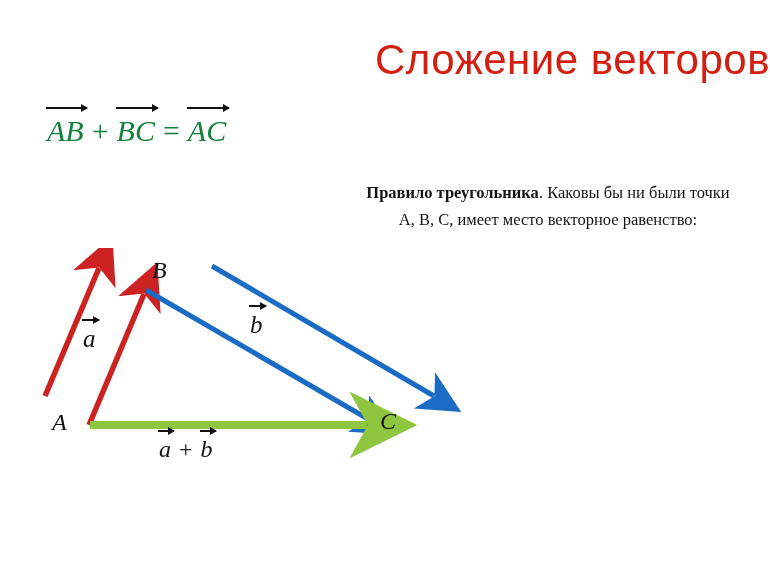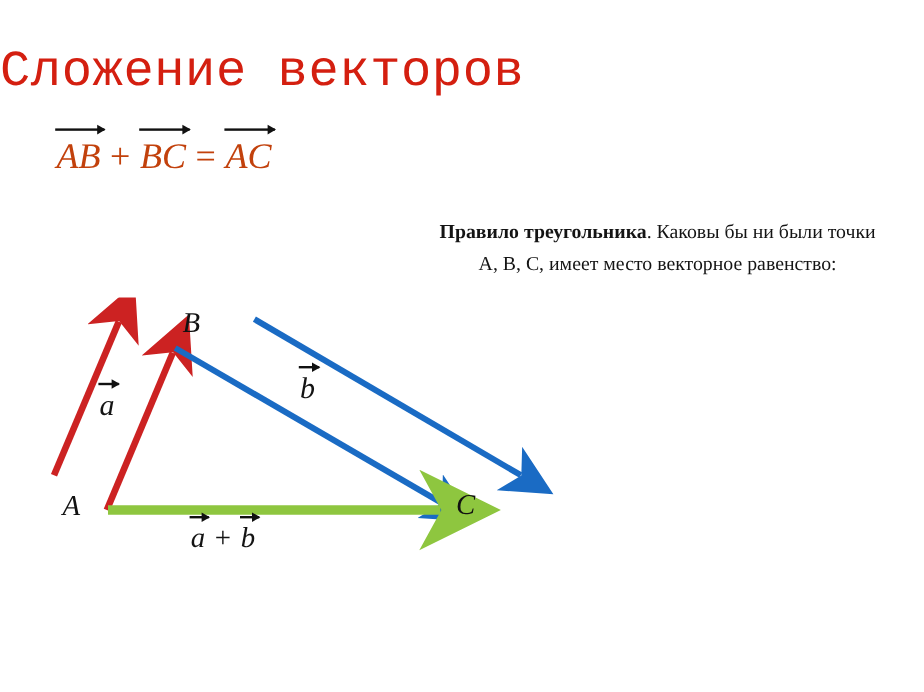--- a/index.html
+++ b/index.html
@@ -16,39 +16,39 @@
     overflow: hidden;
     font-family: "Liberation Serif", "DejaVu Serif", serif;
   }
 
   
   #slide-title {
     position: absolute;
     left: 0;
     top: 38px;
     width: 770px;
-    text-align: left;
-    font-family: Liberation Mono, monospace;
+    text-align: right;
+    font-family: Liberation Sans, sans-serif;
     font-size: 42px;
     font-weight: 400;
     letter-spacing: 0.5px;
     color: #d41f10;
     line-height: 1.05;
     white-space: nowrap;
   }
 
   
   #formula {
     position: absolute;
     left: 46px;
     top: 116px;
     font-family: "Liberation Serif", "DejaVu Serif", serif;
     font-size: 30px;
     font-style: italic;
-    color: #c2410c;
+    color: #15803d;
     white-space: nowrap;
     line-height: 1;
   }
   .vec {
     position: relative;
     display: inline-block;
     padding: 0 1px;
   }
   .vec > .vbar {
     position: absolute;

